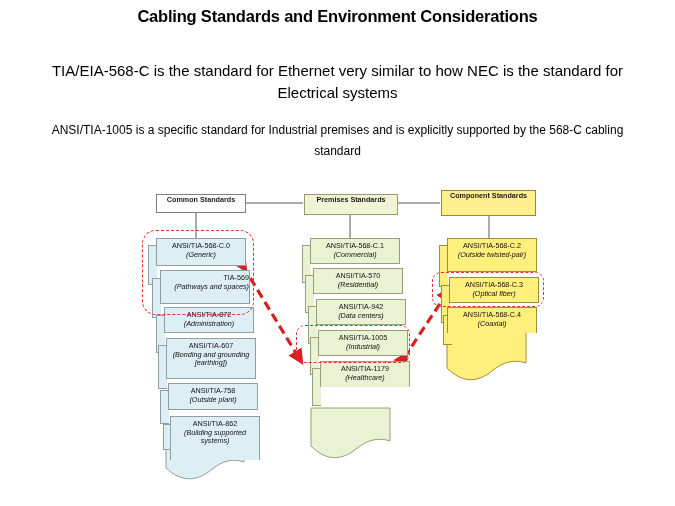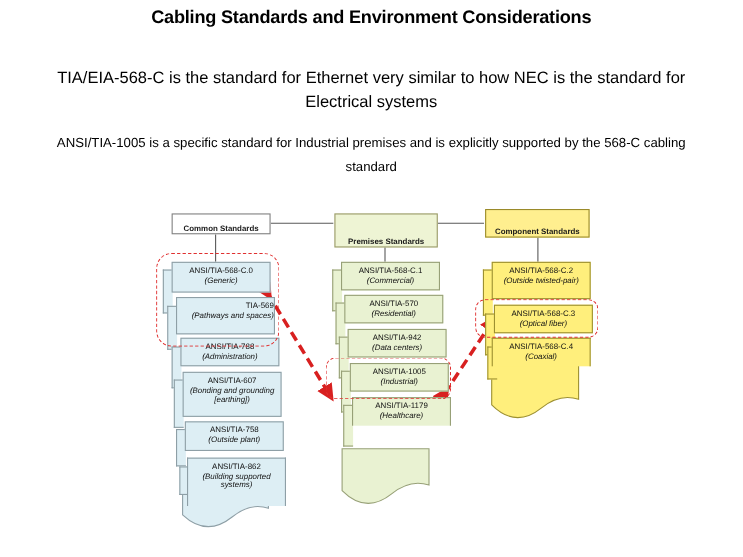--- a/index.html
+++ b/index.html
@@ -33,21 +33,21 @@
   #diagram-svg{position:absolute;left:0;top:0;}
 
   
   .hdr-box{
     position:absolute;
     box-sizing:border-box;
     border:1px solid #7f7f5f;
     font-size:7.2px;
     color:#1a1a1a;
     text-align:center;
-    display:flex;align-items:flex-end;justify-content:center;
+    display:flex;align-items:flex-start;justify-content:center;
     line-height:9px;
     font-weight:bold;
   }
   .hdr-common{background:#ffffff;border-color:#808080;}
   .hdr-premises{background:#eef4d4;border-color:#9a9a6a;}
   .hdr-component{background:#ffef8f;border-color:#9a8a2a;}
 
   
   .stk{
     position:absolute;
@@ -132,21 +132,21 @@
       common-standards group --&gt;
     <line x1="243" y1="266" x2="299" y2="358" stroke="#d82020" stroke-width="3.2" stroke-dasharray="9 5" marker-start="url(#redhead)" marker-end="url(#redhead)"></line>
 
       optical fiber (C.3) --&gt;
     <line x1="404" y1="358" x2="447" y2="293" stroke="#d82020" stroke-width="3.2" stroke-dasharray="9 5" marker-start="url(#redhead)" marker-end="url(#redhead)"></line>
   </svg>
 
   <div class="hdr-box hdr-common" style="left:156px;top:194px;width:90px;height:19px;">
     <span>Common Standards</span>
   </div>
-  <div class="hdr-box hdr-premises" style="left:304px;top:194px;width:94px;height:31px;">
+  <div class="hdr-box hdr-premises" style="left:304px;top:194px;width:94px;height:21px;">
     <span>Premises Standards</span>
   </div>
   <div class="hdr-box hdr-component" style="left:441px;top:190px;width:95px;height:26px;">
     <span>Component Standards</span>
   </div>
 
   <div class="col-left">
 
     <div class="spine" style="left:148px;top:245px;width:9px;height:40px;"></div>
     <div class="stk" style="left:156px;top:238px;width:90px;height:28px;">
@@ -155,21 +155,21 @@
     </div>
 
     <div class="spine" style="left:152px;top:278px;width:9px;height:40px;"></div>
     <div class="stk" style="left:160px;top:270px;width:90px;height:34px;text-align:right;">
       <span>TIA-569</span>
       <span class="sub">(Pathways and spaces)</span>
     </div>
 
     <div class="spine" style="left:156px;top:315px;width:9px;height:38px;"></div>
     <div class="stk" style="left:164px;top:307px;width:90px;height:26px;">
-      <span>ANSI/TIA-788</span>
+      <span>ANSI/TIA-872</span>
       <span class="sub">(Administration)</span>
     </div>
 
     <div class="spine" style="left:158px;top:345px;width:9px;height:44px;"></div>
     <div class="stk" style="left:166px;top:338px;width:90px;height:41px;">
       <span>ANSI/TIA-607</span>
       <span class="sub">(Bonding and grounding [earthing])</span>
     </div>
 
     <div class="spine" style="left:160px;top:390px;width:9px;height:34px;"></div>

